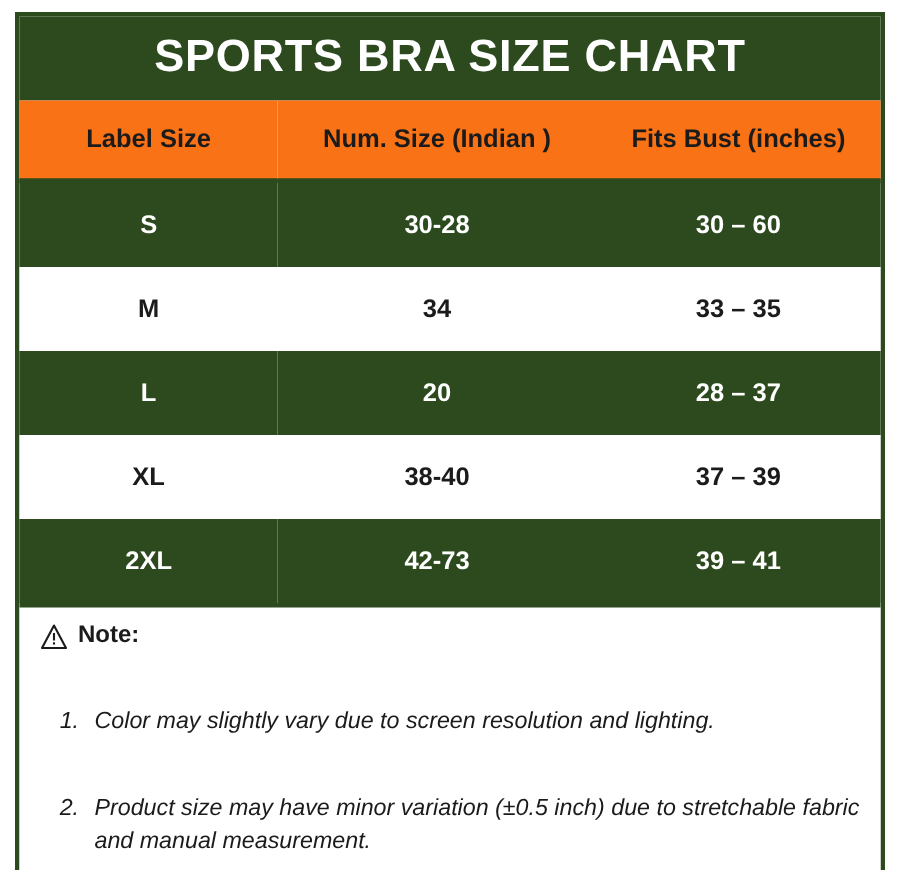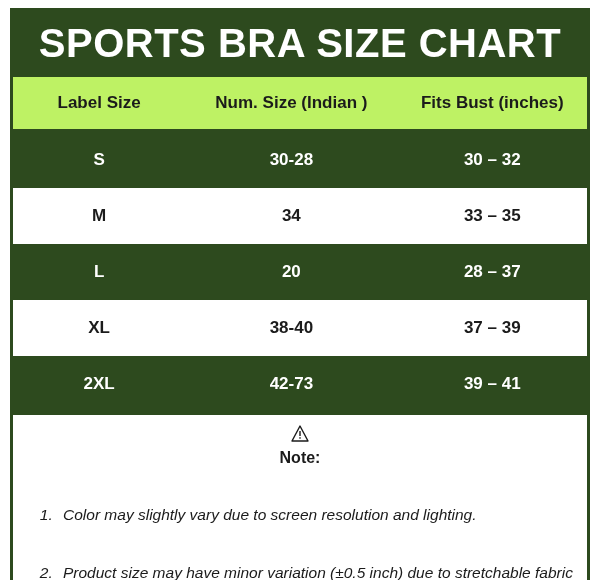--- a/index.html
+++ b/index.html
@@ -23,42 +23,42 @@
   .chart-frame {
     box-sizing: border-box;
     width: 580px;
     border: 3px solid #2d4a1e;
     background: #ffffff;
   }
   .title-bar {
     background: #2d4a1e;
     color: #ffffff;
     text-align: center;
-    font-size: 40px;
+    font-size: 30px;
     font-weight: bold;
     letter-spacing: 0.5px;
     padding: 12px 0 14px 0;
     line-height: 1;
   }
   table.size-table {
     width: 100%;
     border-collapse: collapse;
     table-layout: fixed;
   }
   table.size-table th,
   table.size-table td {
     text-align: center;
     font-size: 17px;
     font-weight: bold;
     padding: 0;
     height: 56px;
     vertical-align: middle;
   }
   table.size-table thead th {
-    background: #bef264;
+    background: #f97316;
     color: #1b1b1b;
     height: 52px;
     border-bottom: 3px solid #2d4a1e;
   }
   tr.row-dark td {
     background: #2d4a1e;
     color: #ffffff;
   }
   tr.row-light td {
     background: #ffffff;
@@ -71,21 +71,20 @@
   .note-section {
     border-top: 3px solid #2d4a1e;
     background: #ffffff;
     padding: 10px 14px 8px 14px;
   }
   .note-head {
     display: flex;
     align-items: center;
     gap: 7px;
     margin-bottom: 6px;
-    flex-direction: column;
   }
   .warn-icon {
     display: inline-block;
     width: 18px;
     height: 17px;
     line-height: 1;
   }
   .note-title {
     font-size: 16px;
     font-weight: bold;
@@ -124,21 +123,21 @@
         <tr>
           <th>Label Size</th>
           <th>Num. Size (Indian )</th>
           <th>Fits Bust (inches)</th>
         </tr>
       </thead>
       <tbody>
         <tr class="row-dark">
           <td>S</td>
           <td>30-28</td>
-          <td>30 – 32</td>
+          <td>30 – 60</td>
         </tr>
         <tr class="row-light">
           <td>M</td>
           <td>34</td>
           <td>33 – 35</td>
         </tr>
         <tr class="row-dark">
           <td>L</td>
           <td>20</td>
           <td>28 – 37</td>

